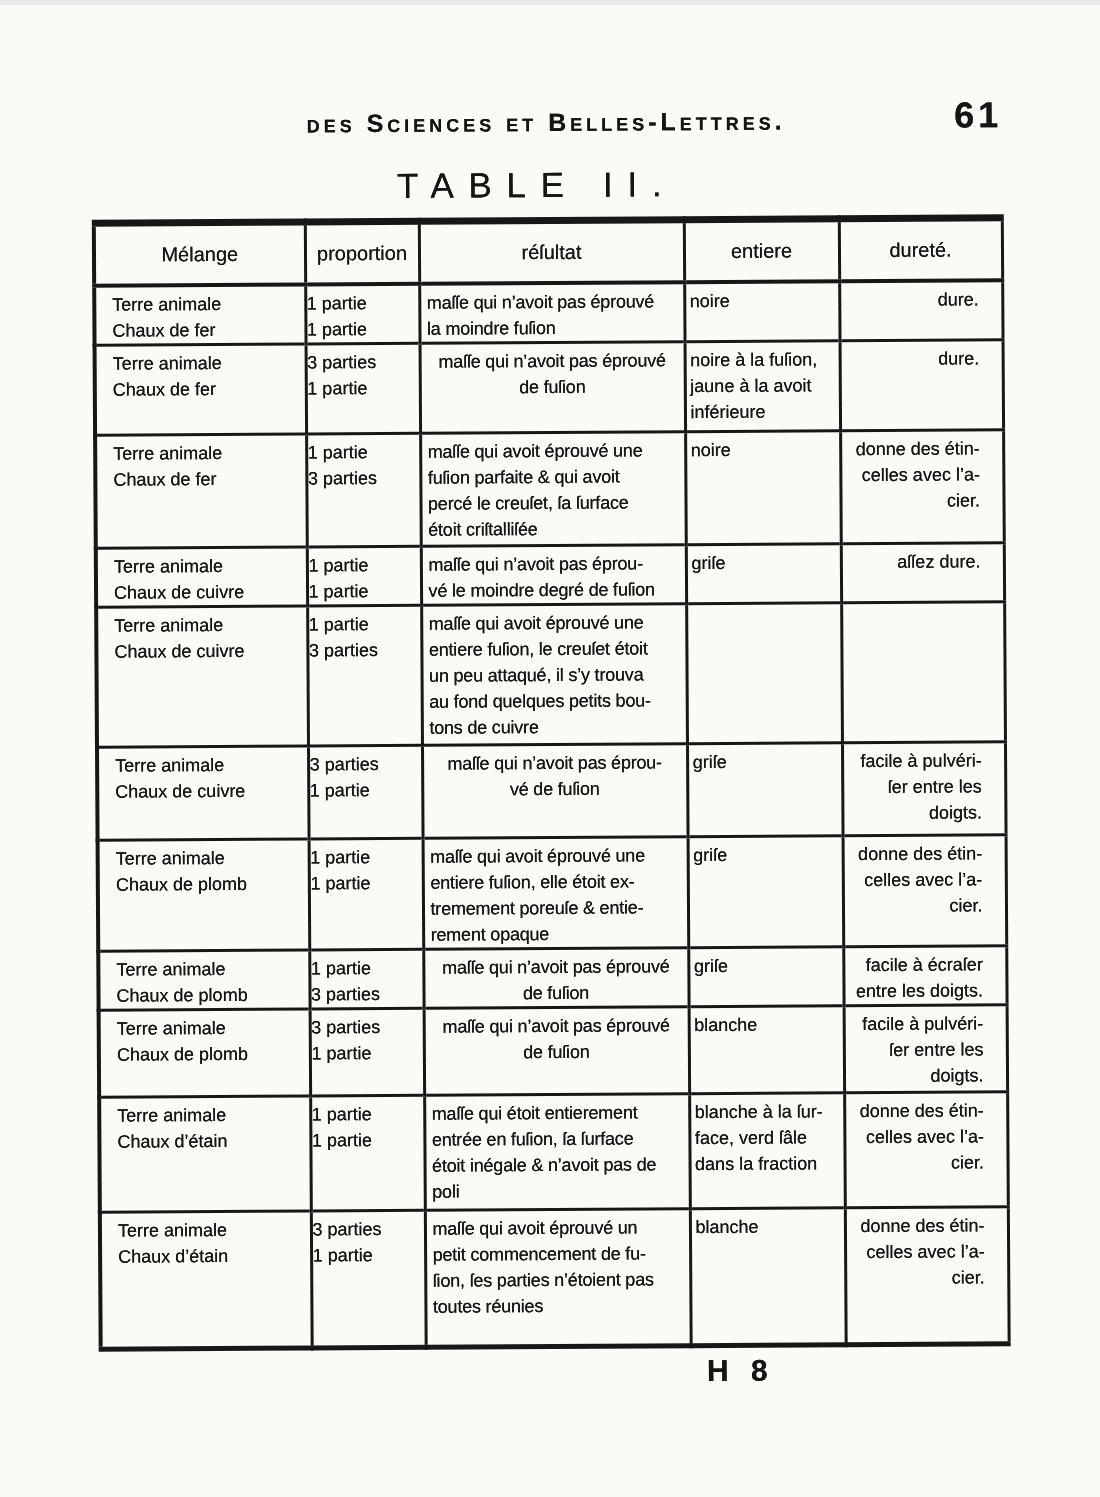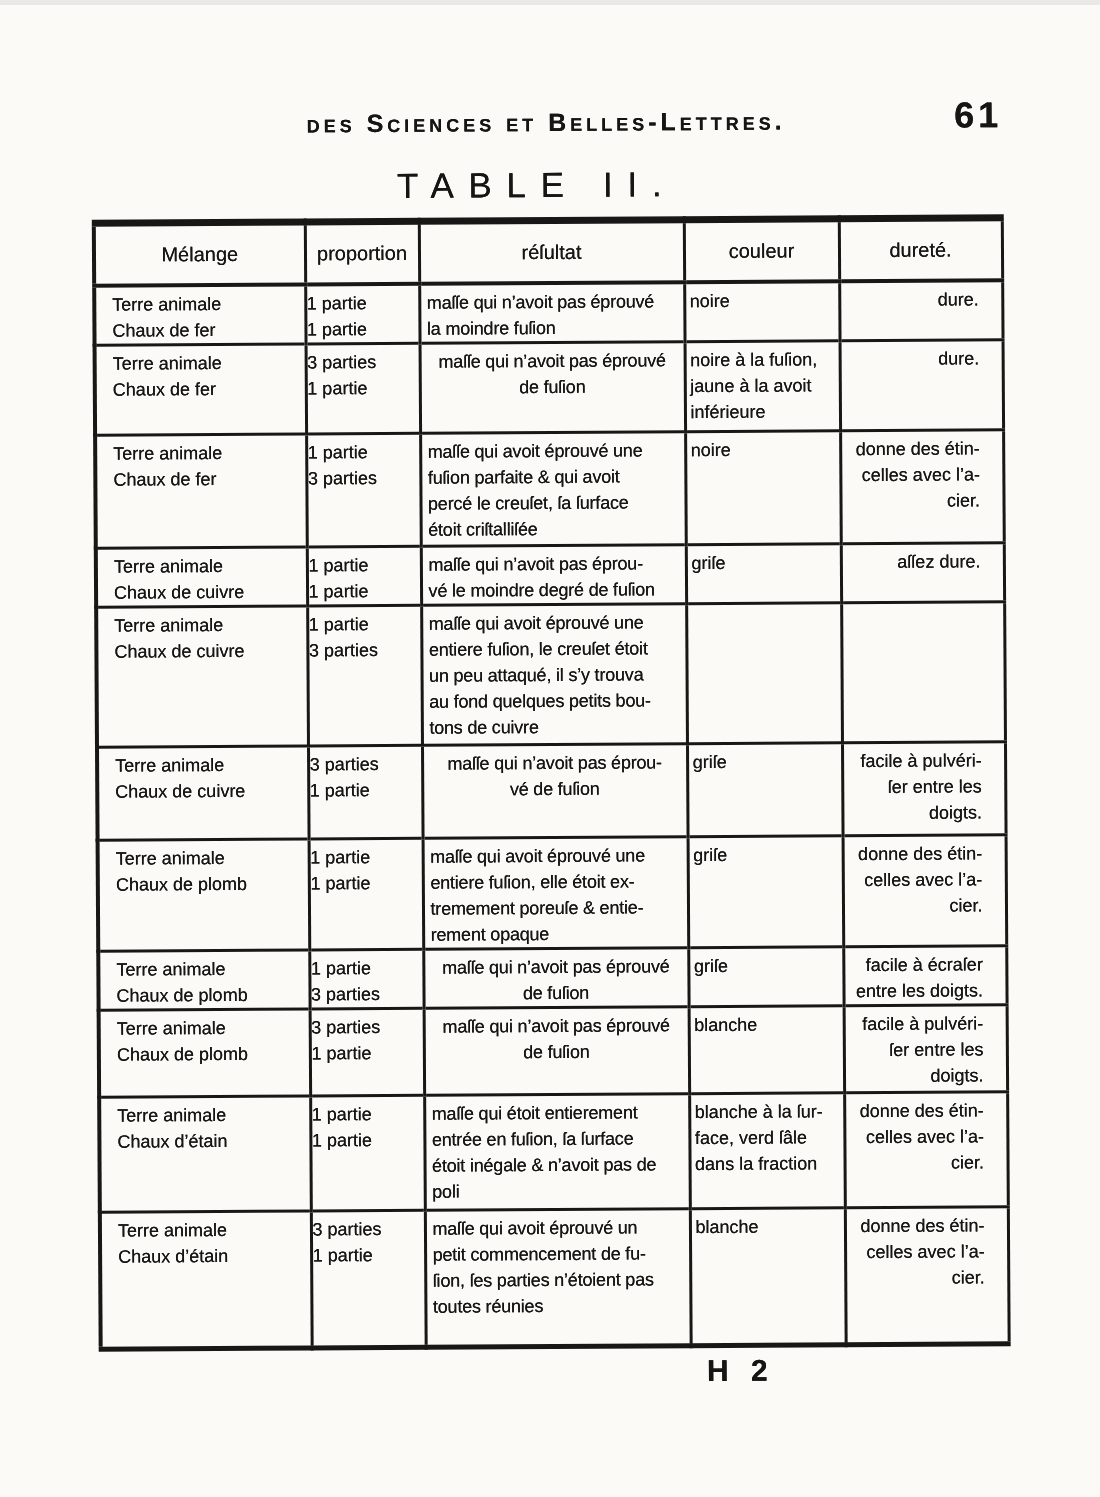--- a/index.html
+++ b/index.html
@@ -96,21 +96,21 @@
             <col class="w2">
             <col class="w3">
             <col class="w4">
             <col class="w5">
         </colgroup>
         <thead>
           <tr>
             <th class="c1">Mélange</th>
             <th class="c2">proportion</th>
             <th class="c3">réſultat</th>
-            <th class="c4">couleur</th>
+            <th class="c4">entiere</th>
             <th class="c5">dureté.</th>
           </tr>
         </thead>
         <tbody>
           <tr>
             <td class="c1 c-mel">Terre animale
 Chaux de fer</td>
             <td class="c2 c-prop">1 partie
 1 partie</td>
             <td class="c3 c-res">maſſe qui n’avoit pas éprouvé
@@ -243,16 +243,16 @@
 toutes réunies</td>
             <td class="c4 c-coul">blanche</td>
             <td class="c5 c-dur">donne des étin-
 celles avec l’a-
 cier.</td>
           </tr>
         </tbody>
       </table>
     </div>
 
-    <div class="signature">H 2</div>
+    <div class="signature">H 8</div>
 
   </div>
 </div>
 
 </body></html>

